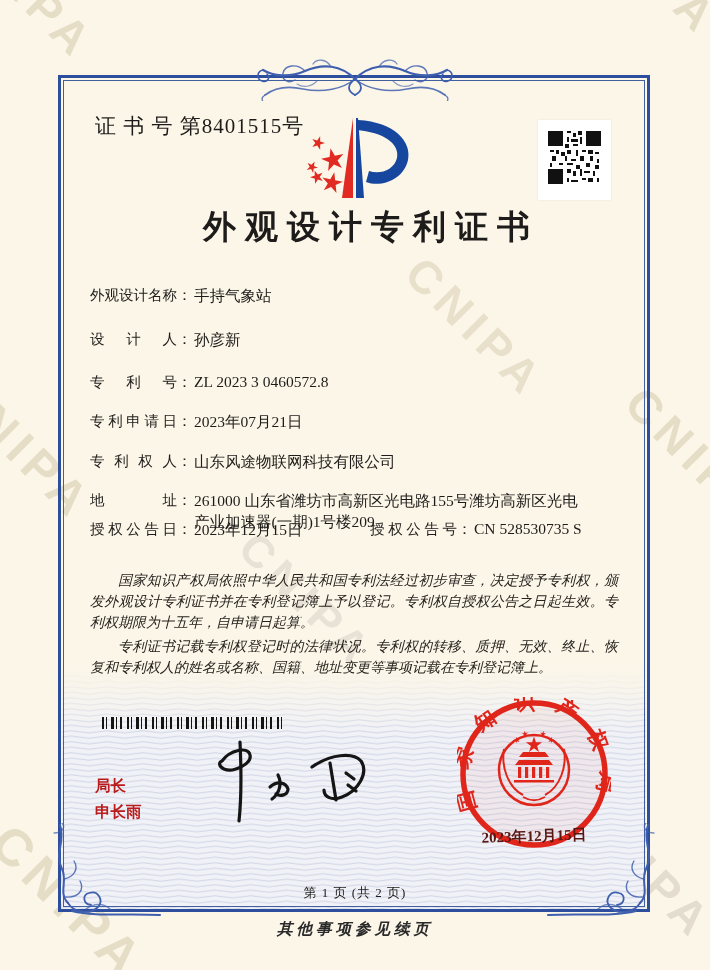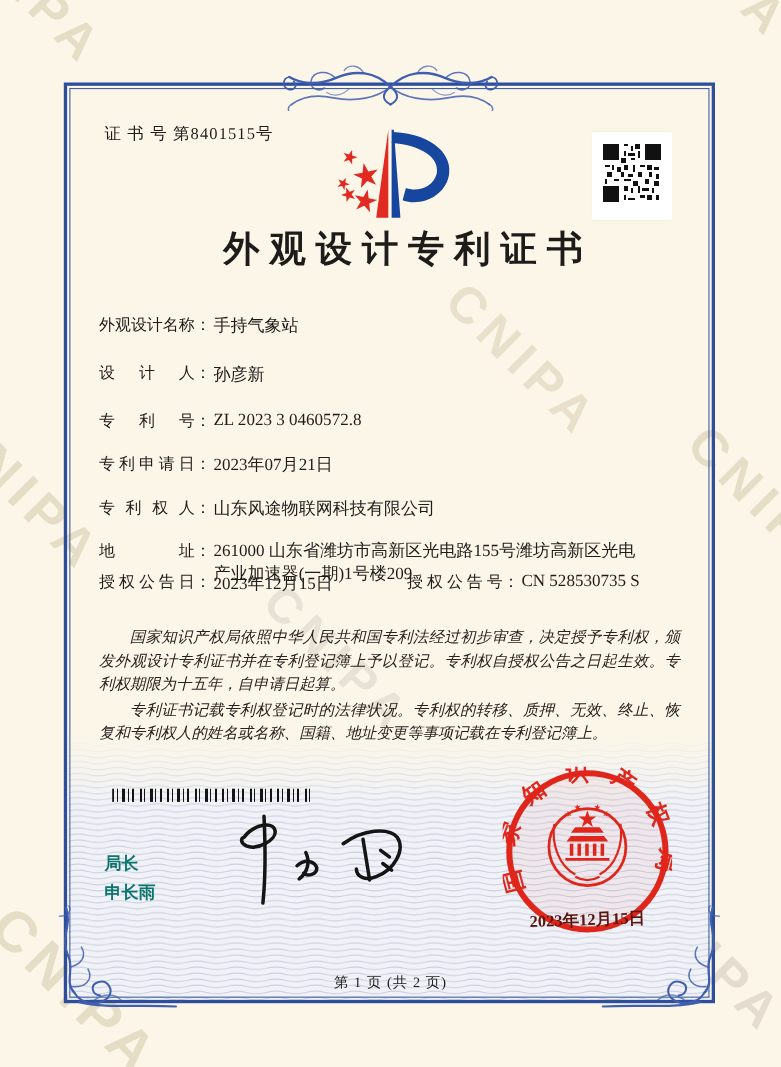--- a/index.html
+++ b/index.html
@@ -30,21 +30,21 @@
     background:linear-gradient(to bottom,#fbf6e8 8%,rgba(251,246,232,0));}
   
   .frame{position:absolute;left:58px;top:75px;width:586px;height:831px;
     border:3px solid #2d4d9d;}
   .frame-inner{position:absolute;left:2px;top:2px;right:2px;bottom:2px;
     border:1px solid #41609f;}
   .flo-top{position:absolute;left:253px;top:55px;width:204px;height:46px;}
   .flo-bl{position:absolute;left:46px;top:823px;width:116px;height:96px;}
   .flo-br{position:absolute;left:546px;top:823px;width:116px;height:96px;transform:scaleX(-1);}
   
-  .cert-no{position:absolute;left:95px;top:112px;font-size:15px;letter-spacing:1px;}
+  .cert-no{position:absolute;left:95px;top:112px;font-size:21px;letter-spacing:1px;}
   .logo{position:absolute;left:300px;top:110px;width:115px;height:92px;}
   .qr-wrap{position:absolute;left:538px;top:120px;width:73px;height:80px;background:#fff;
     box-shadow:0 0 2px rgba(0,0,0,.08);}
   .qr-wrap svg{position:absolute;left:10px;top:11px;width:53px;height:53px;}
   .title{position:absolute;left:16px;top:207px;width:710px;margin:0;text-align:center;
     font-size:33px;font-weight:bold;letter-spacing:9px;line-height:40px;}
   
   .fields{position:absolute;left:90px;top:278px;width:530px;font-size:15.5px;}
   .frow{position:absolute;left:0;white-space:nowrap;}
   .r1{top:8px}.r2{top:52px}.r3{top:95px}.r4{top:134px}.r5{top:174px}
@@ -63,21 +63,21 @@
   
   .barcode{position:absolute;left:102px;top:717px;width:182px;height:12px;
     background-image:repeating-linear-gradient(90deg,
       #141414 0px,#141414 2px,transparent 2px,transparent 4px,
       #141414 4px,#141414 5px,transparent 5px,transparent 9px,
       #141414 9px,#141414 12px,transparent 12px,transparent 14px,
       #141414 14px,#141414 15px,transparent 15px,transparent 18px,
       #141414 18px,#141414 20px,transparent 20px,transparent 25px);}
   .signer{position:absolute;left:95px;top:773px;
     font-family:Liberation Serif, serif;
-    font-size:15.5px;font-weight:600;line-height:26px;color:#0f766e;}
+    font-size:15.5px;font-weight:600;line-height:26px;color:#b91c1c;}
   .sig{position:absolute;left:200px;top:733px;width:190px;height:95px;}
   .seal{position:absolute;left:457px;top:697px;width:154px;height:154px;}
   .seal svg{position:absolute;left:0;top:0;width:154px;height:154px;}
   .seal-arc-text{font-size:20.5px;font-weight:bold;letter-spacing:19px;
     font-family:"Liberation Serif","DejaVu Serif",serif;}
   .seal-date{position:absolute;left:457px;top:827px;width:154px;text-align:center;
     font-size:15px;font-weight:bold;color:#5a1712;transform:rotate(-2deg);}
   .page-num{position:absolute;left:0;top:884px;width:710px;text-align:center;
     font-size:13px;letter-spacing:1px;}
   .footer-note{position:absolute;left:0;top:919px;width:710px;text-align:center;
@@ -283,14 +283,15 @@
         <path d="M57 83 H97 V85.5 H57 Z"></path>
         <path d="M47 52 C44 70 51 90 66 98" fill="none" stroke="#e0251b" stroke-width="2"></path>
         <path d="M107 52 C110 70 103 90 88 98" fill="none" stroke="#e0251b" stroke-width="2"></path>
         <path d="M66 100 C73 104 81 104 88 100" fill="none" stroke="#e0251b" stroke-width="2"></path>
       </g>
     </svg>
   </div>
   <div class="seal-date">2023年12月15日</div>
 
   <div class="page-num">第 1 页 (共 2 页)</div>
+  <div class="footer-note">其他事项参见续页</div>
 
 </div>
 
 </body></html>

